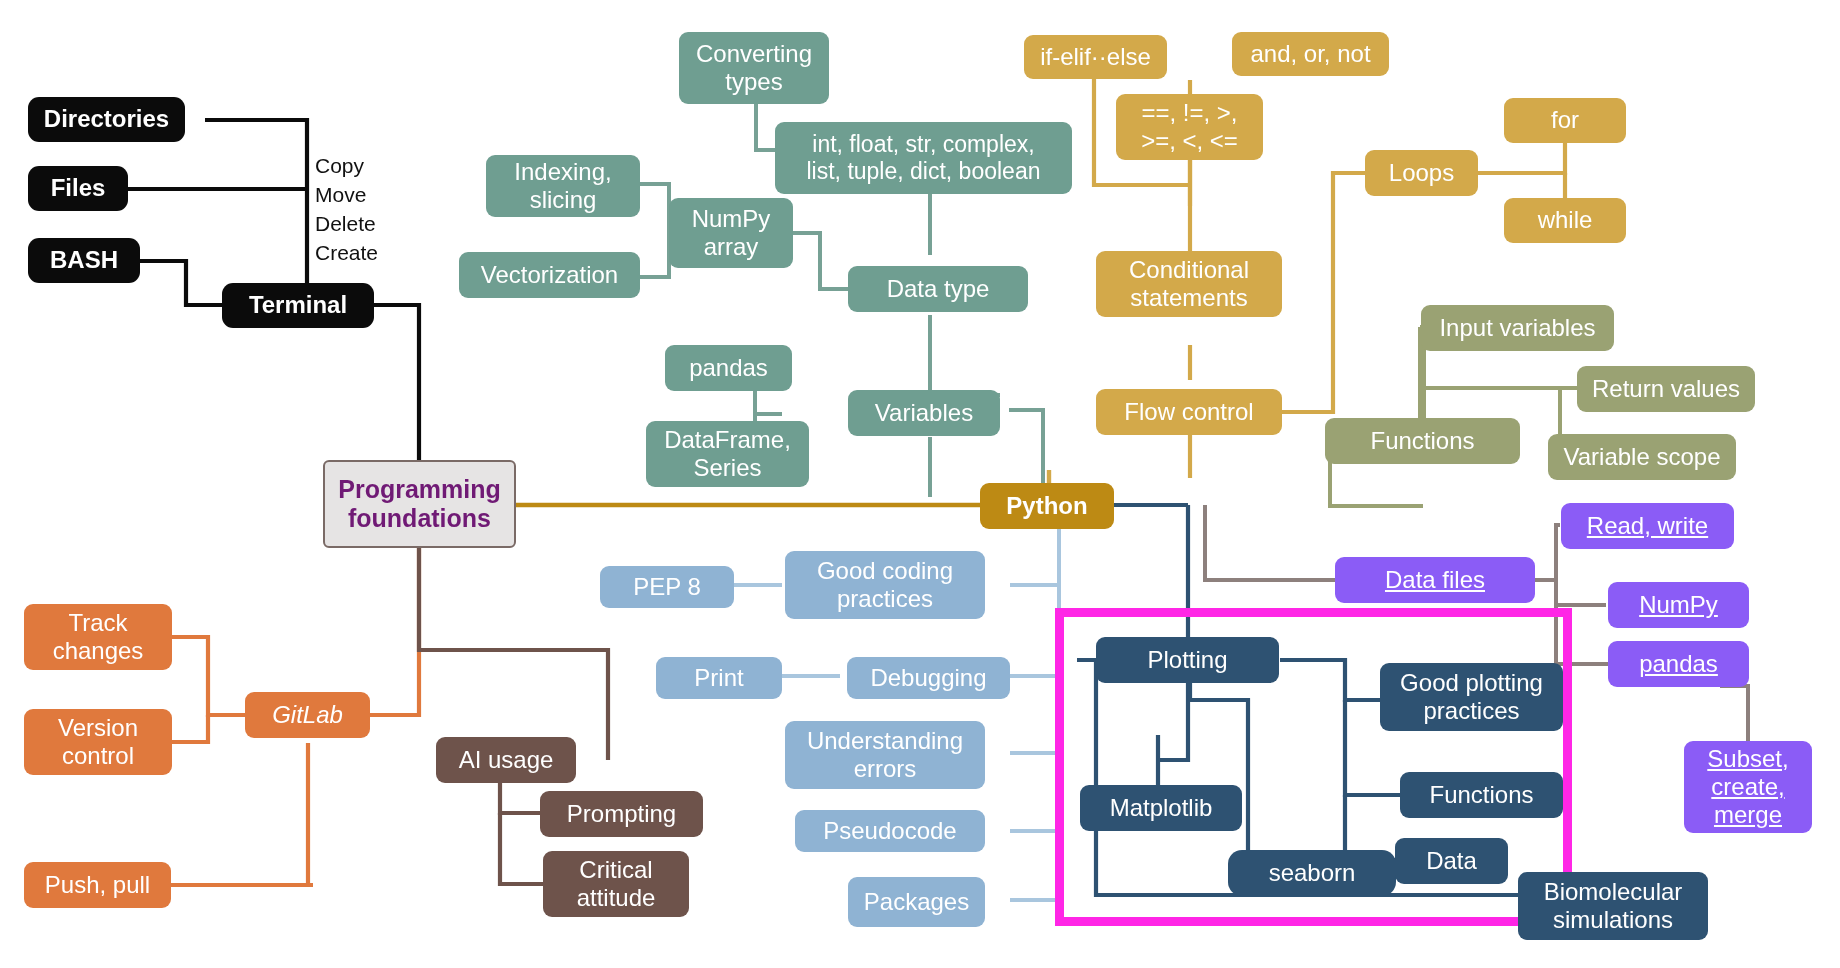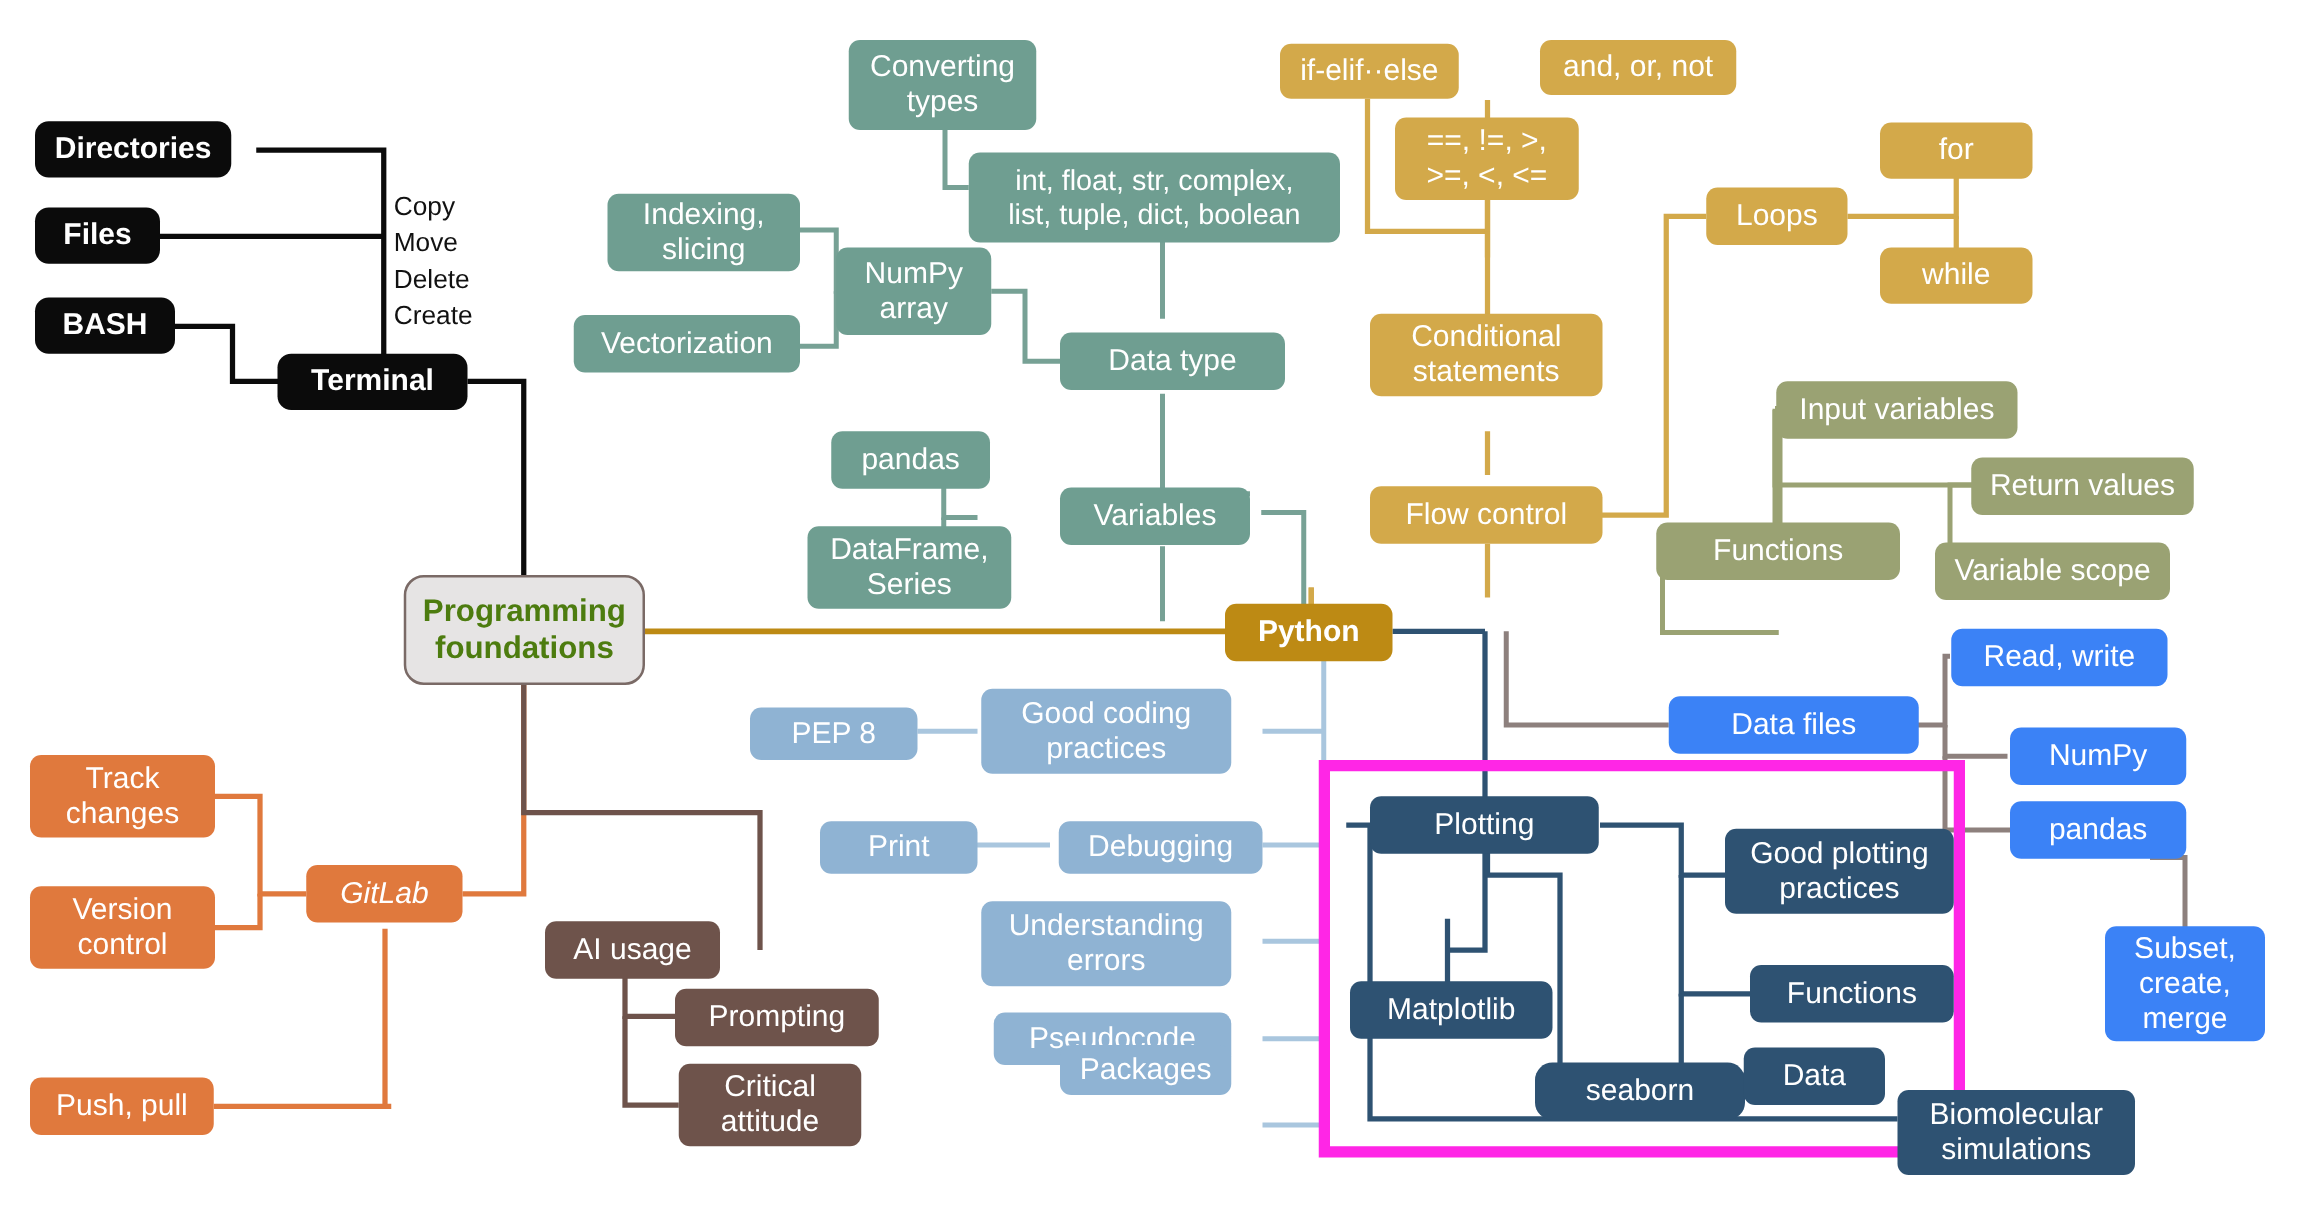--- a/index.html
+++ b/index.html
@@ -33,28 +33,28 @@
     z-index: 5;
     white-space: pre-line;
   }
   .node.black   { background: #0b0b0b; border-radius: 11px; font-weight: 600; }
   .node.green   { background: #6f9e91; }
   .node.gold    { background: #d3a94a; }
   .node.python  { background: #bd8a14; }
   .node.olive   { background: #9aa273; }
   .node.orangec { background: #e0793d; }
   .node.brown   { background: #6e534b; }
-  .node.taupe   { background: #3b82f6; }
+  .node.taupe   { background: #8b5cf6; text-decoration: underline; }
   .node.lblue   { background: #8fb3d3; }
   .node.dblue   { background: #2e5272; }
   .node.root {
     background: #e6e4e4;
-    color: #4d7c0f;
+    color: #701a75;
     border: 2.5px solid #7a6a66;
-    border-radius: 16px;
+    border-radius: 6px;
     font-weight: 700;
     font-size: 25px;
   }
   .label-plain {
     position: absolute;
     color: #111111;
     font-size: 21px;
     line-height: 1.38;
     text-align: left;
     white-space: pre-line;
@@ -260,21 +260,21 @@
 merge</div>
 
   <div class="node lblue" style="left:600px; top:566px; width:134px; height:42px;">PEP 8</div>
   <div class="node lblue" style="left:785px; top:551px; width:200px; height:68px;">Good coding
 practices</div>
   <div class="node lblue" style="left:656px; top:657px; width:126px; height:42px;">Print</div>
   <div class="node lblue" style="left:847px; top:657px; width:163px; height:42px;">Debugging</div>
   <div class="node lblue" style="left:785px; top:721px; width:200px; height:68px;">Understanding
 errors</div>
   <div class="node lblue" style="left:795px; top:810px; width:190px; height:42px;">Pseudocode</div>
-  <div class="node lblue" style="left:848px; top:836px; width:137px; height:40px;">Packages</div>
+  <div class="node lblue" style="left:848px; top:877px; width:137px; height:50px;">Packages</div>
 
   <div class="node dblue" style="left:1096px; top:637px; width:183px; height:46px;">Plotting</div>
   <div class="node dblue" style="left:1380px; top:663px; width:183px; height:68px;">Good plotting
 practices</div>
   <div class="node dblue" style="left:1080px; top:785px; width:162px; height:46px;">Matplotlib</div>
   <div class="node dblue" style="left:1400px; top:772px; width:163px; height:46px;">Functions</div>
   <div class="node dblue" style="left:1228px; top:850px; width:168px; height:46px;border-radius:14px;">seaborn</div>
   <div class="node dblue" style="left:1395px; top:838px; width:113px; height:46px;">Data</div>
   <div class="node dblue" style="left:1518px; top:872px; width:190px; height:68px; z-index:8;">Biomolecular
 simulations</div>

